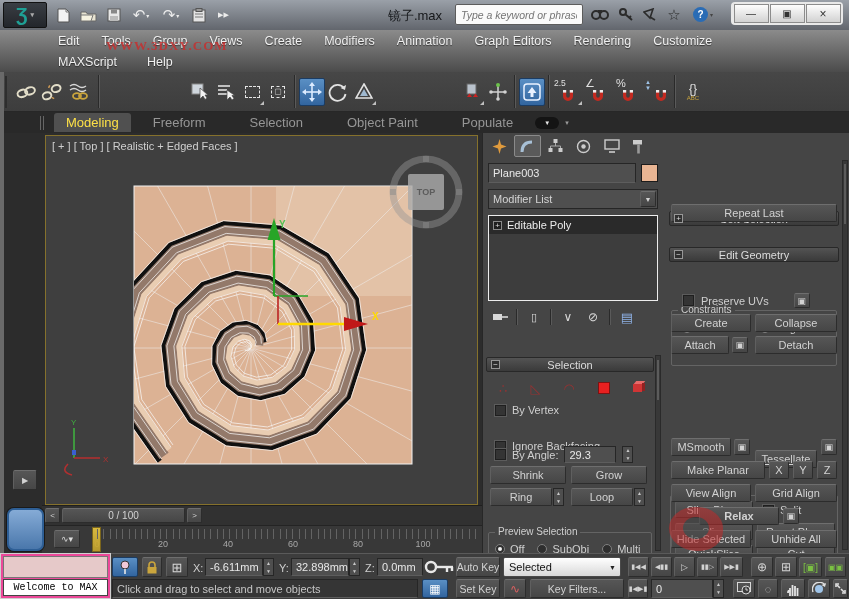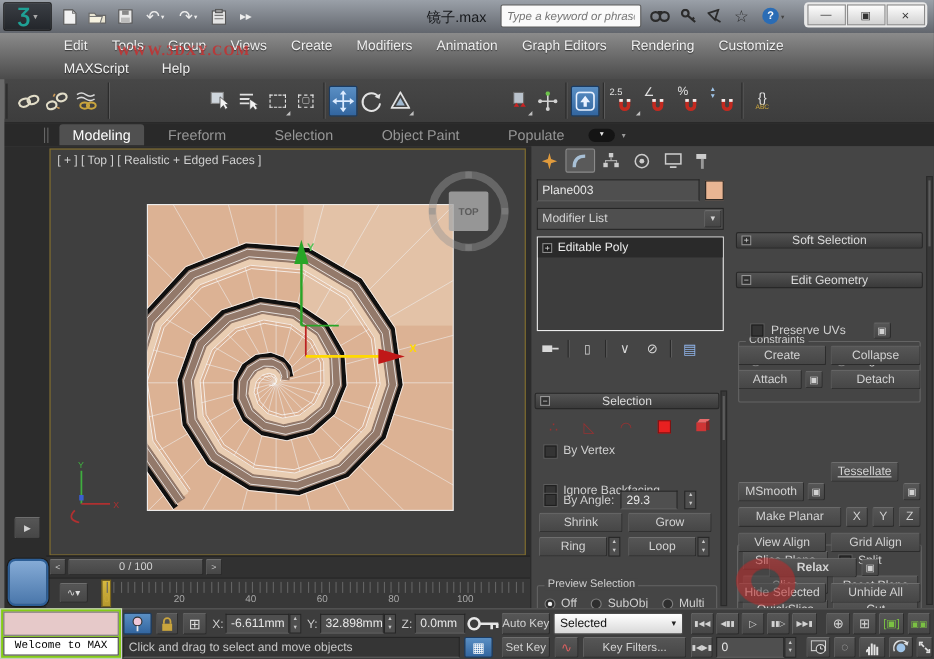--- a/index.html
+++ b/index.html
@@ -294,21 +294,21 @@
         <span style="font-size:12px;color:#e0e0e0;">{}</span>
         <span style="font-size:6px;color:#caa53d;">ABC</span>
       </div>
     <div class="abs flex" style="left:755px;top:76px;width:92px;height:18px;background:#2a2a2a;border:1px solid #d8d8d8;color:#dcdcdc;font-size:10px;padding:0 4px;">
         <span>Create Selection</span>
       </div>
   </div>
 
   <div class="abs flex" style="left:0;top:112px;width:849px;height:21px;background:#292929;padding-left:40px;gap:0;">
     <div style="width:4px;height:14px;border-left:1px solid #666;border-right:1px solid #666;margin-right:10px;"></div>
-    <div style="background:#505050;color:#ffffff;font-size:13px;padding:2px 12px;border-radius:3px 3px 0 0;">Modeling</div>
+    <div style="background:#505050;color:#fde047;font-size:13px;padding:2px 12px;border-radius:3px 3px 0 0;">Modeling</div>
     <div style="color:#969696;font-size:13px;padding:2px 22px;">Freeform</div>
     <div style="color:#969696;font-size:13px;padding:2px 22px;">Selection</div>
     <div style="color:#969696;font-size:13px;padding:2px 22px;">Object Paint</div>
     <div style="color:#969696;font-size:13px;padding:2px 22px;">Populate</div>
     <div style="width:24px;height:12px;background:#141414;border-radius:6px;display:flex;align-items:center;justify-content:center;">
         <span style="font-size:6px;color:#e8e8e8;">▼</span>
       </div>
     <span style="font-size:7px;color:#9a9a9a;margin-left:6px;">▾</span>
   </div>
 
@@ -623,20 +623,23 @@
       </div>
 
     <div class="abs rhead" style="left:186px;top:29px;width:170px;height:15px;">
       <span class="pm">+</span>
       <span class="t">Soft Selection</span>
     </div>
     <div class="abs rhead" style="left:186px;top:50px;width:170px;height:15px;">
       <span class="pm">−</span>
       <span class="t">Edit Geometry</span>
     </div>
+    <div class="abs btn" style="left:188px;top:71px;width:166px;height:18px;">
+        <span>Repeat Last</span>
+      </div>
     <div class="abs grp" style="left:188px;top:98px;width:166px;height:56px;">
       <span class="gt">Constraints</span>
       <div class="flex" style="margin-top:11px;padding-left:10px;gap:6px;">
         <span class="radio sel"></span>
         <span class="lbl">None</span>
         <span class="radio" style="margin-left:30px;"></span>
         <span class="lbl">Edge</span>
       </div>
       <div class="flex" style="margin-top:6px;padding-left:10px;gap:6px;">
         <span class="radio"></span>
@@ -681,21 +684,21 @@
           <span>QuickSlice</span>
         </div>
       <div class="abs btn" style="left:86px;top:49px;width:78px;height:17px;">
           <span>Cut</span>
         </div>
     </div>
     <div class="abs btn" style="left:188px;top:305px;width:60px;height:18px;">
         <span>MSmooth</span>
       </div>
     <div class="abs btn" style="left:251px;top:306px;width:16px;height:16px;font-size:9px;">▣</div>
-    <div class="abs btn" style="left:272px;top:287px;width:62px;height:18px;text-decoration:underline;">
+    <div class="abs btn" style="left:272px;top:317px;width:62px;height:18px;text-decoration:underline;">
         <span>Tessellate</span>
       </div>
     <div class="abs btn" style="left:338px;top:306px;width:16px;height:16px;font-size:9px;">▣</div>
     <div class="abs btn" style="left:188px;top:328px;width:94px;height:18px;">
         <span>Make Planar</span>
       </div>
     <div class="abs btn" style="left:286px;top:328px;width:20px;height:18px;">
         <span>X</span>
       </div>
     <div class="abs btn" style="left:310px;top:328px;width:20px;height:18px;">
@@ -837,18 +840,18 @@
     <div class="abs btn" style="left:833px;top:25px;width:15px;height:19px;">
         <svg width="11" height="11">
           <path d="M1 4 V1 h3 M7 10 h3 V7" fill="none" stroke="#e0e0e0" stroke-width="1.6"></path>
           <path d="M2 2 l3 3 M9 9 l-3 -3" stroke="#e0e0e0" stroke-width="1.6"></path>
         </svg>
       </div>
   </div>
 
   <div class="abs" style="left:7px;top:508px;width:37px;height:43px;border-radius:7px;background:linear-gradient(#85abd6,#4a77ab);border:2px solid #2e5f96;box-shadow:0 0 0 1px #1a1a1a;"></div>
 
-  <div class="abs" style="left:0;top:553px;width:111px;height:46px;background:#84cc16;border:1px solid #cfcfcf;padding:2px;">
+  <div class="abs" style="left:0;top:553px;width:111px;height:46px;background:#ec4899;border:1px solid #cfcfcf;padding:2px;">
     <div style="height:22px;background:#e6c9c9;border:1px solid #777;"></div>
     <div style="height:17px;margin-top:1px;background:#fff;border:1px solid #444;color:#000;font-family:'Liberation Mono',monospace;font-size:10px;display:flex;align-items:center;justify-content:center;white-space:nowrap;overflow:hidden;">Welcome to MAX</div>
   </div>
 
 </div>
 
 </body></html>

